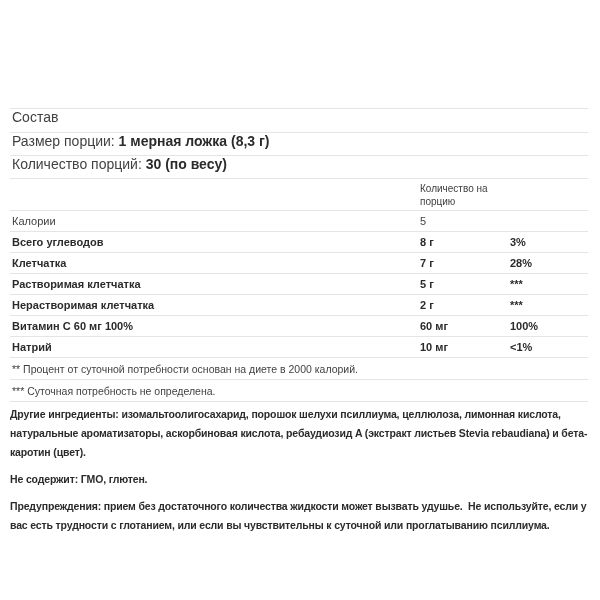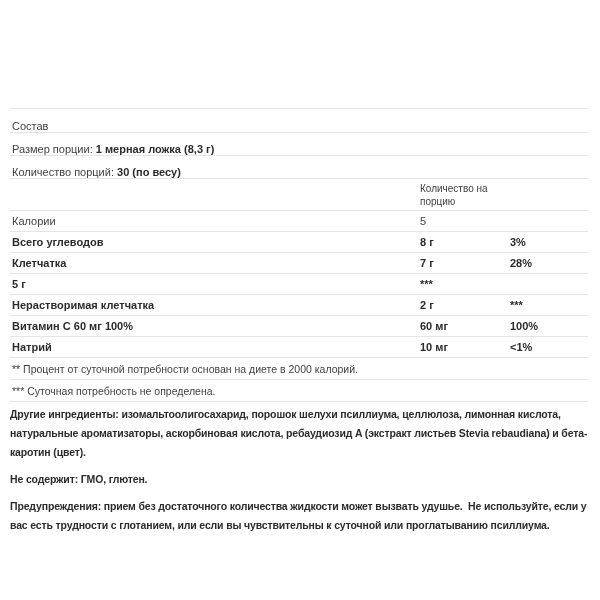--- a/index.html
+++ b/index.html
@@ -16,23 +16,23 @@
     overflow:hidden;
   }
   .facts {
     position:absolute;
     left:10px; top:108px;
     width:578px;
     border-top:1px solid #e5e5e5;
   }
   .info-row {
     height:23px;
-    display:flex; align-items:flex-end;
+    display:flex; align-items:flex-start;
     border-bottom:1px solid #e5e5e5;
-    font-size:11px; color:#424242;
+    font-size:14px; color:#424242;
     padding-left:2px;
     white-space:pre;
   }
   .info-row.first { height:24px; }
   .info-row b { font-weight:bold; color:#2b2b2b; }
   .grid-row {
     display:grid;
     grid-template-columns:1fr 90px 78px;
     align-items:center;
     border-bottom:1px solid #e5e5e5;
@@ -105,20 +105,21 @@
       <div class="cell">3%</div>
     </div>
 
     <div class="grid-row nutrient">
       <div class="cell">Клетчатка</div>
       <div class="cell">7 г</div>
       <div class="cell">28%</div>
     </div>
 
     <div class="grid-row nutrient">
+      <div class="cell">Растворимая клетчатка</div>
       <div class="cell">5 г</div>
       <div class="cell">***</div>
     </div>
 
     <div class="grid-row nutrient">
       <div class="cell">Нерастворимая клетчатка</div>
       <div class="cell">2 г</div>
       <div class="cell">***</div>
     </div>
 

